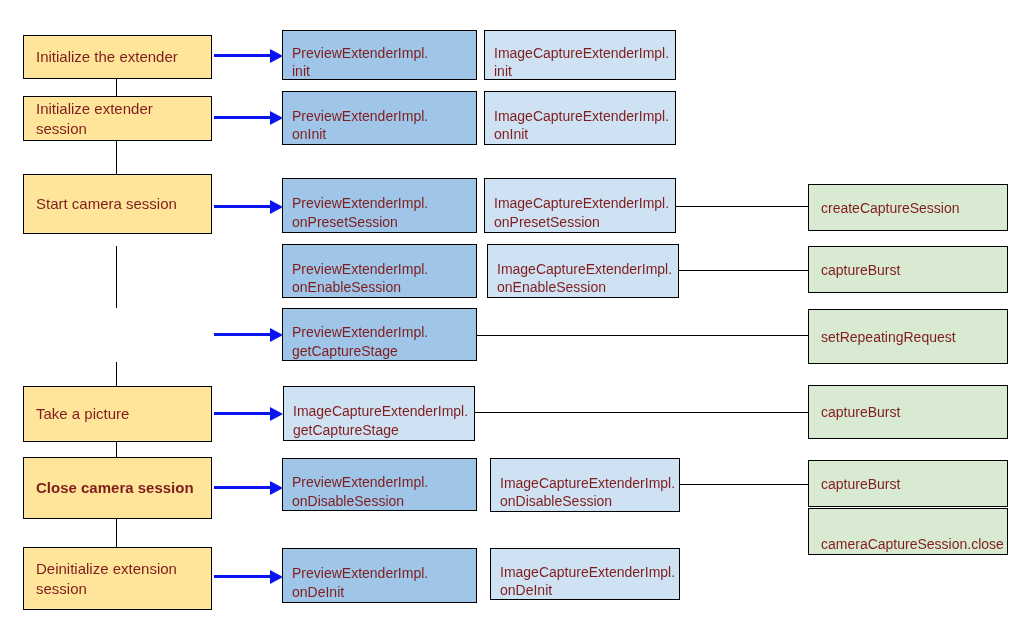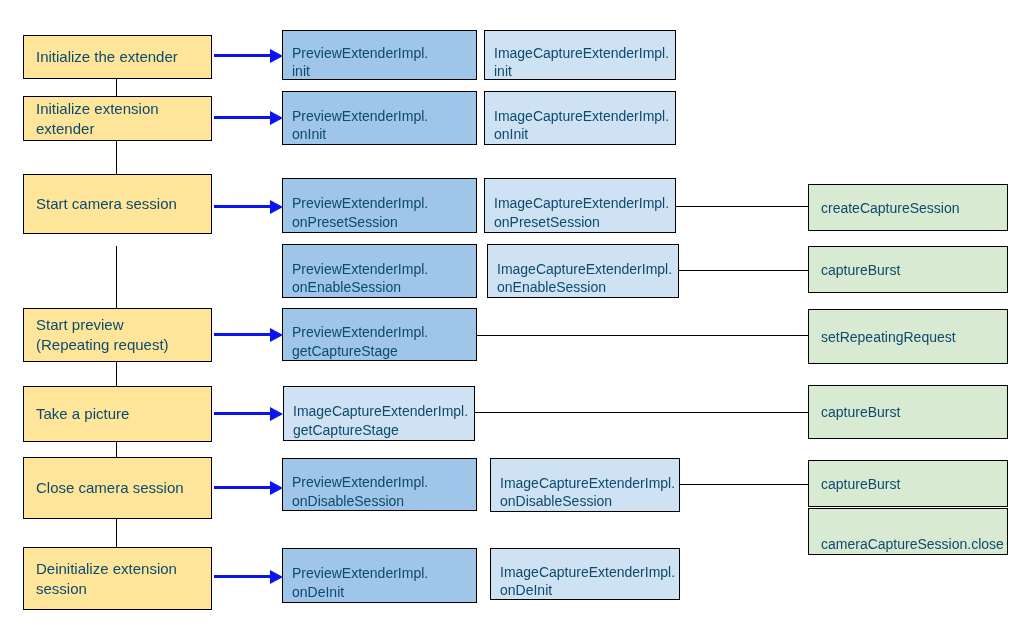--- a/index.html
+++ b/index.html
@@ -1,18 +1,18 @@
 <!DOCTYPE html>
 <html><head>
 <meta charset="utf-8">
 <style>
   html,body{margin:0;padding:0;background:#ffffff;}
   #canvas{
     position:relative;width:1011px;height:636px;background:#ffffff;
-    font-family:"Liberation Sans", sans-serif;color:#0c4a6e;overflow:hidden;border-radius:6px;
+    font-family:"Liberation Sans", sans-serif;color:#7f1d1d;overflow:hidden;border-radius:6px;
   }
   .box{
     position:absolute;box-sizing:border-box;border:1px solid #000000;
     display:flex;flex-direction:column;justify-content:center;
   }
   .action{background:#ffe599;font-size:15px;line-height:1.32;padding:2px 10px 2px 12px;}
   .preview{background:#9fc5e8;}
   .imagecap{background:#cfe2f3;}
   .extender{font-size:14px;line-height:1.3;padding:16px 8px 2px 9px;}
   .camera2{background:#d9ead3;font-size:14px;padding:2px 8px 2px 12px;}
@@ -29,32 +29,29 @@
 </style>
 </head>
 <body>
 
 <div id="canvas">
 
   <div class="box action" style="left: 23px; top: 35px; width: 189px; height: 44px; background: rgb(255, 229, 153);">
       <span>Initialize the extender</span>
     </div>
   <div class="box action" style="left: 23px; top: 96px; width: 189px; height: 45px; background: rgb(255, 229, 153);">
-      <span>Initialize extension extender</span>
+      <span>Initialize extender session</span>
     </div>
   <div class="box action" style="left: 23px; top: 174px; width: 189px; height: 60px; background: rgb(255, 229, 153);">
       <span>Start camera session</span>
     </div>
-  <div class="box action" style="left: 23px; top: 308px; width: 189px; height: 54px; background: rgb(255, 229, 153);">
-      <span>Start preview (Repeating request)</span>
-    </div>
   <div class="box action" style="left: 23px; top: 386px; width: 189px; height: 56px; background: rgb(255, 229, 153);">
       <span>Take a picture</span>
     </div>
-  <div class="box action" style="left: 23px; top: 457px; width: 189px; height: 62px; background: rgb(255, 229, 153);">
+  <div class="box action" style="left: 23px; top: 457px; width: 189px; height: 62px; background: rgb(255, 229, 153); font-weight: bold;">
       <span>Close camera session</span>
     </div>
   <div class="box action" style="left: 23px; top: 547px; width: 189px; height: 63px; background: rgb(255, 229, 153);">
       <span>Deinitialize extension session</span>
     </div>
 
   <div class="vline" style="left:116px;top:79px;height:17px;"></div>
   <div class="vline" style="left:116px;top:141px;height:33px;"></div>
   <div class="vline" style="left:116px;top:246px;height:62px;"></div>
   <div class="vline" style="left:116px;top:362px;height:24px;"></div>

